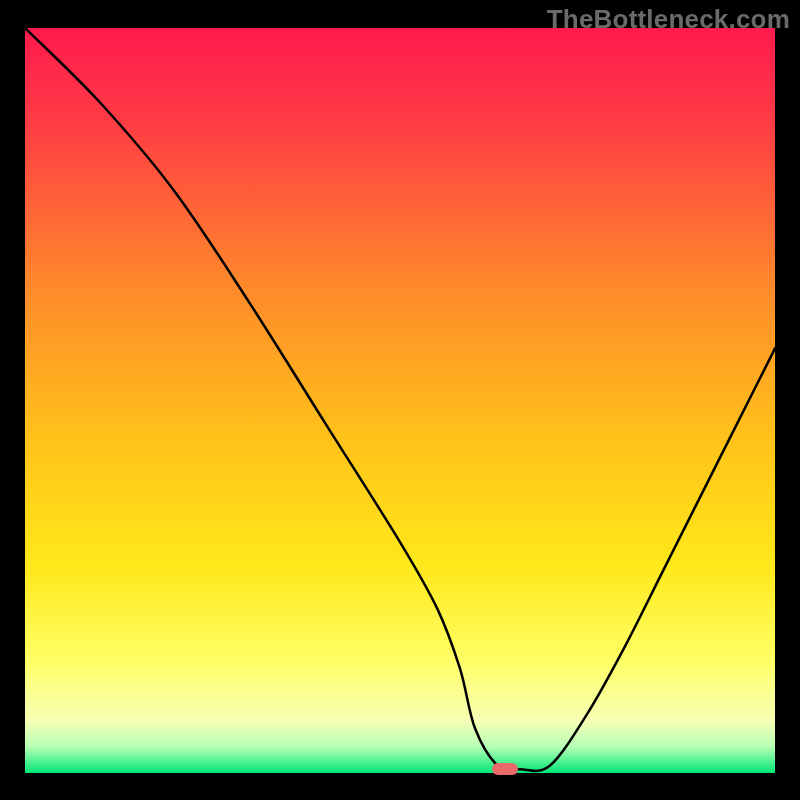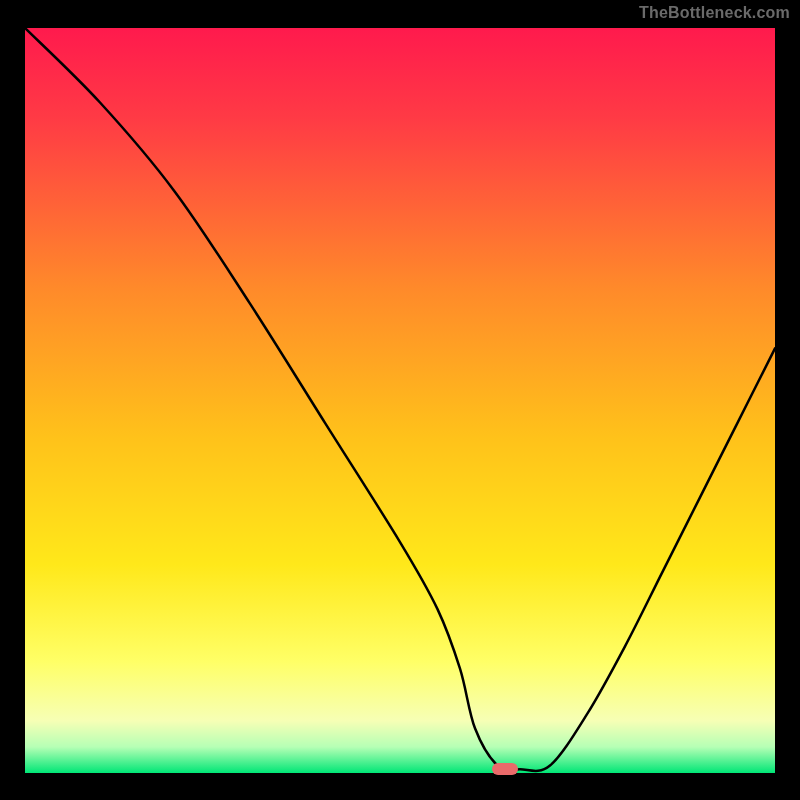--- a/index.html
+++ b/index.html
@@ -14,21 +14,21 @@
     position: relative;
     width: 800px;
     height: 800px;
     background: #000;
   }
   .watermark {
     position: absolute;
     top: 4px;
     right: 10px;
     font-family: Arial, Helvetica, sans-serif;
-    font-size: 16px;
+    font-size: 26px;
     font-weight: bold;
     color: #6a6a6a;
     letter-spacing: 0.2px;
   }
   .plot-area {
     position: absolute;
     left: 25px;
     top: 28px;
     width: 750px;
     height: 745px;

